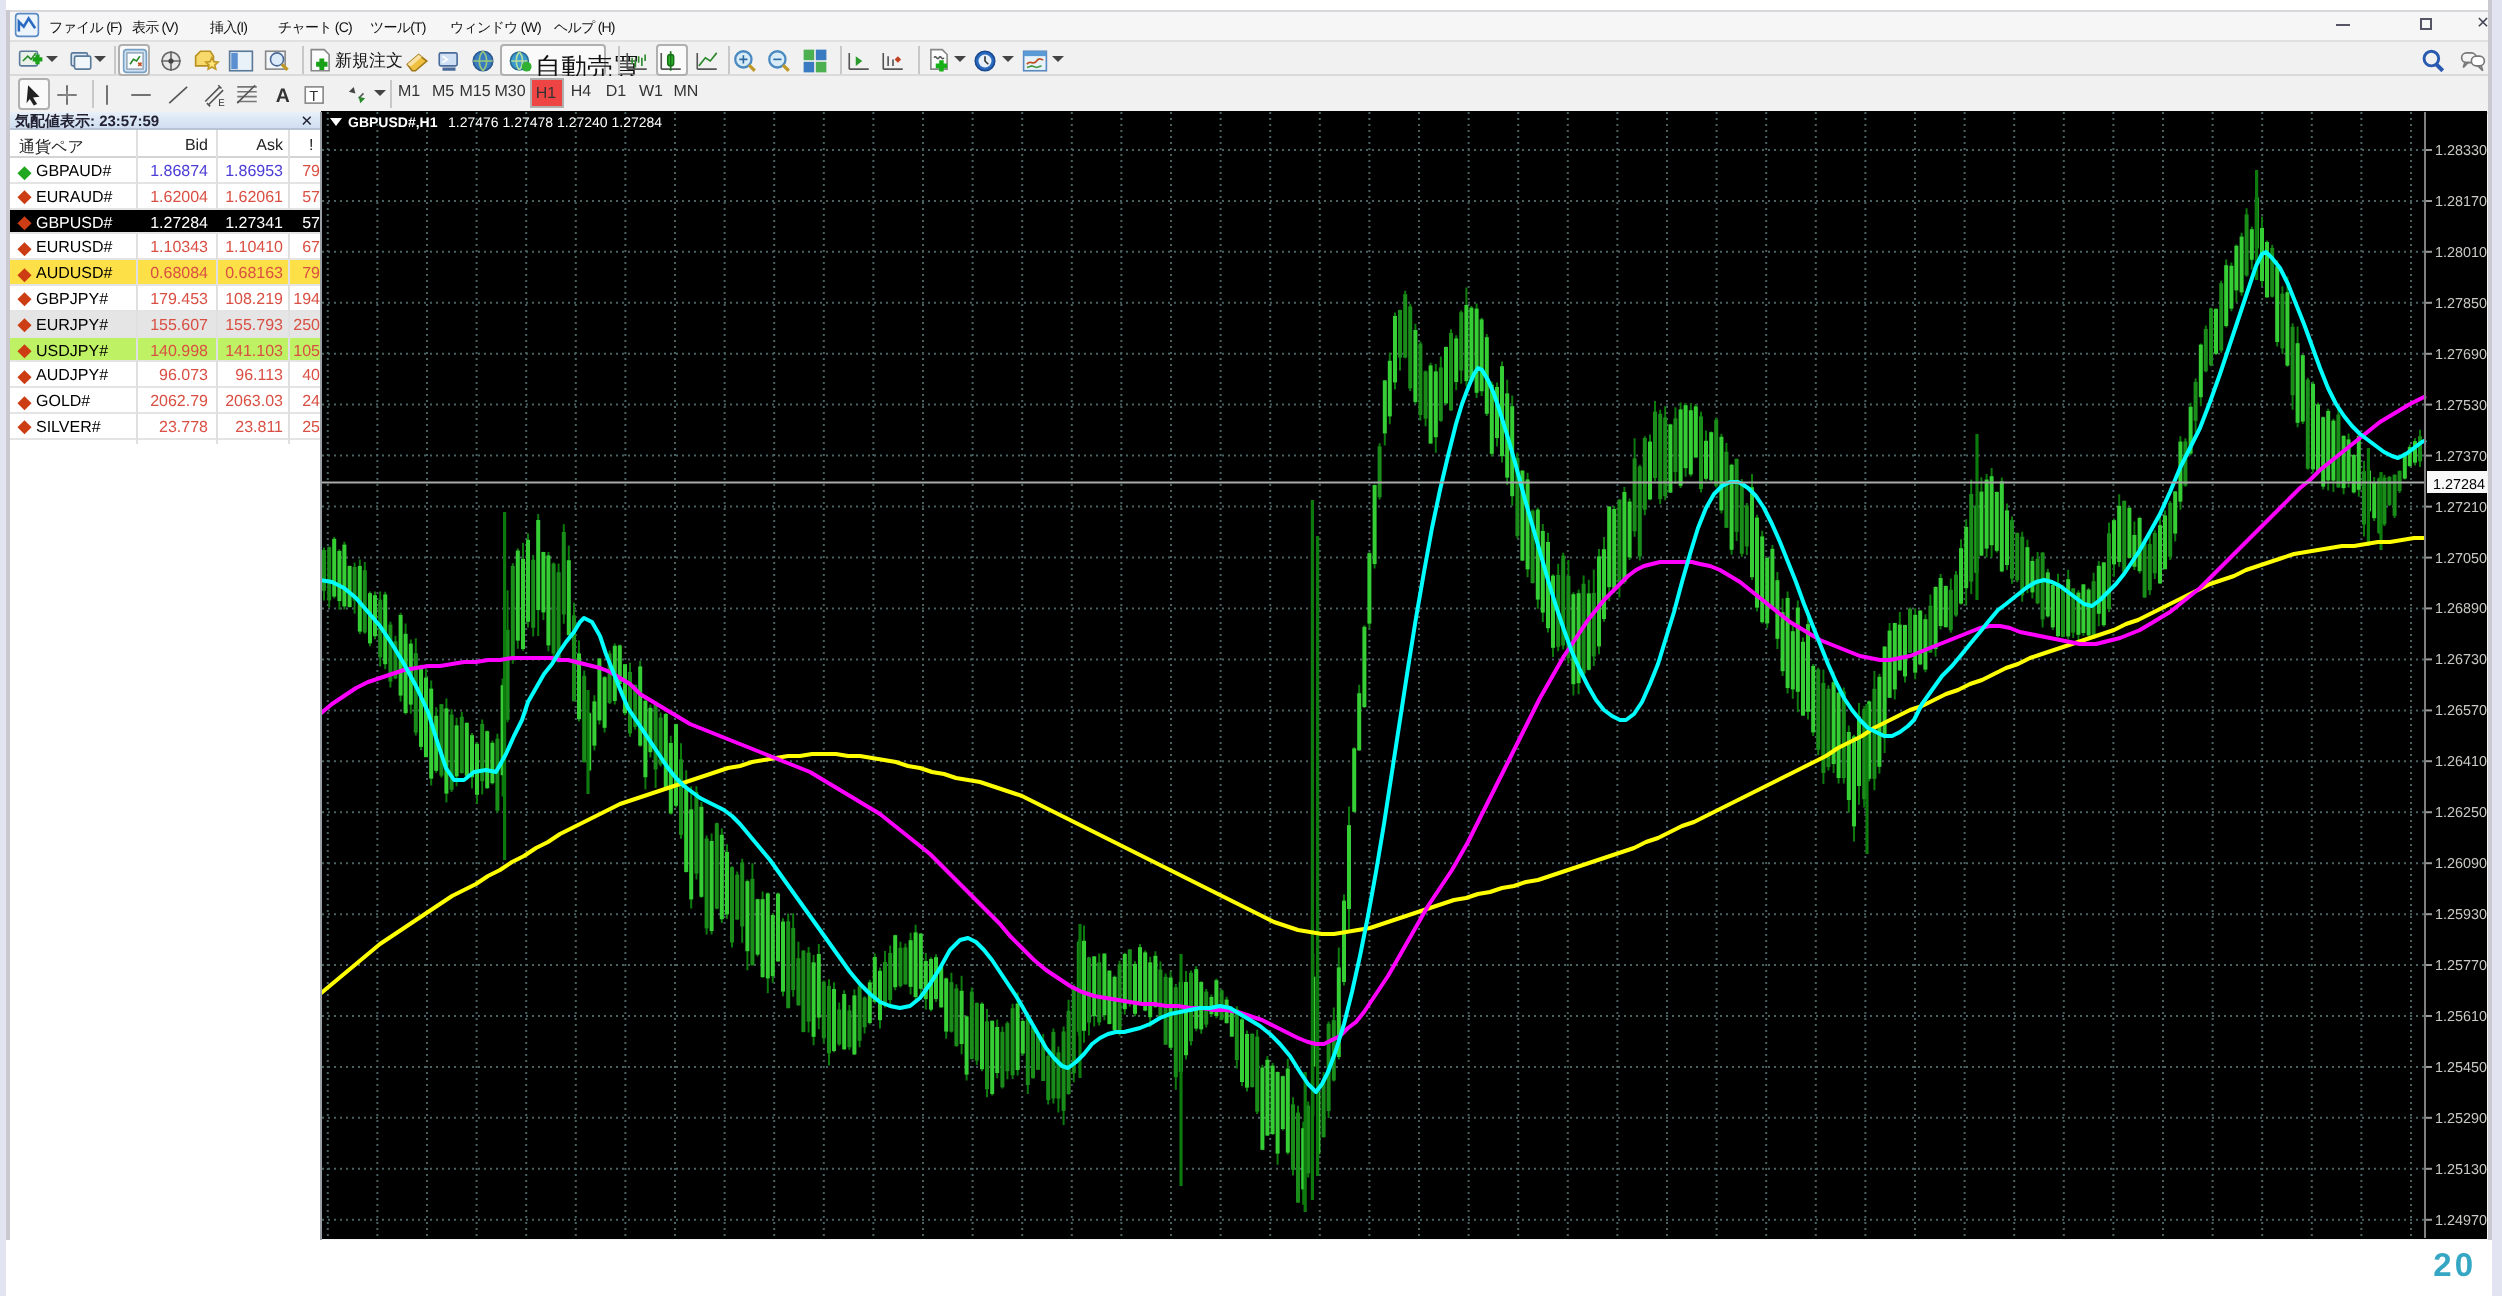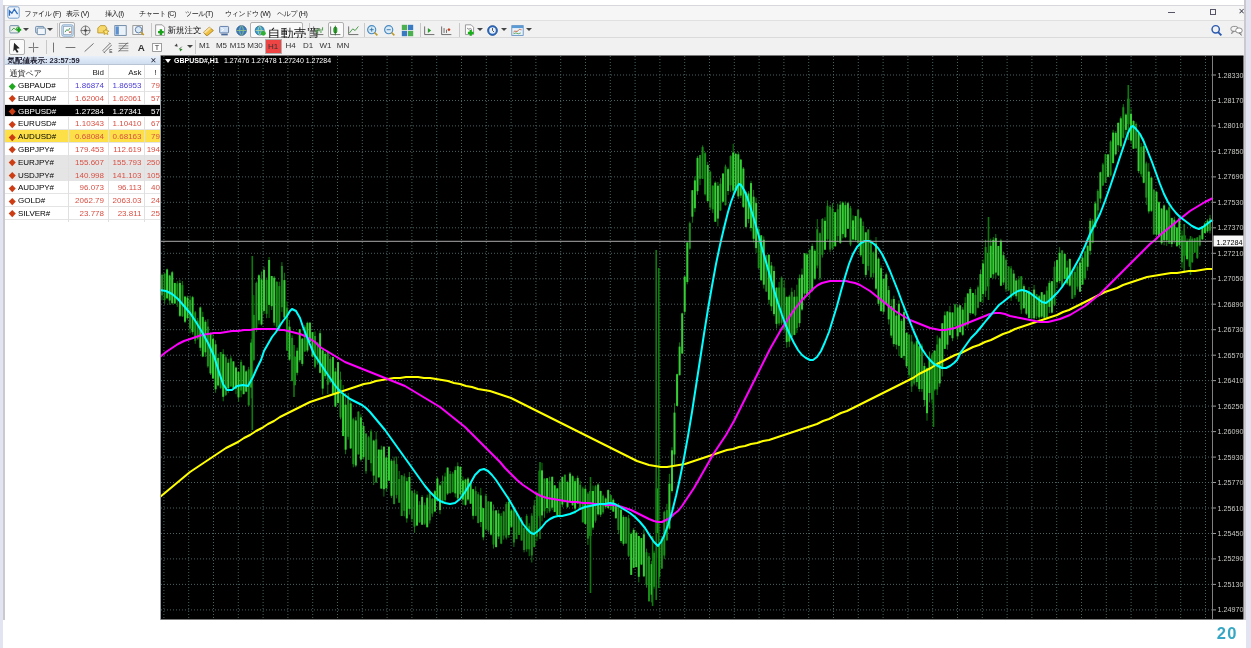--- a/index.html
+++ b/index.html
@@ -828,30 +828,30 @@
     </div>
     <div class="mwr" style="background:#fde047">
       <div class="c0"><span class="ar dn"></span>AUDUSD#</div>
       <div class="c1" style="color:#d94f43">0.68084</div>
       <div class="c2" style="color:#d94f43">0.68163</div>
       <div class="c3" style="color:#d94f43">79</div>
     </div>
     <div class="mwr" style="background:#fff">
       <div class="c0"><span class="ar dn"></span>GBPJPY#</div>
       <div class="c1" style="color:#d94f43">179.453</div>
-      <div class="c2" style="color:#d94f43">112.619</div>
+      <div class="c2" style="color:#d94f43">108.219</div>
       <div class="c3" style="color:#d94f43">194</div>
     </div>
     <div class="mwr" style="background:#e5e5e5">
       <div class="c0"><span class="ar dn"></span>EURJPY#</div>
       <div class="c1" style="color:#d94f43">155.607</div>
       <div class="c2" style="color:#d94f43">155.793</div>
       <div class="c3" style="color:#d94f43">250</div>
     </div>
-    <div class="mwr" style="background:#e5e5e5">
+    <div class="mwr" style="background:#bef264">
       <div class="c0"><span class="ar dn"></span>USDJPY#</div>
       <div class="c1" style="color:#d94f43">140.998</div>
       <div class="c2" style="color:#d94f43">141.103</div>
       <div class="c3" style="color:#d94f43">105</div>
     </div>
     <div class="mwr" style="background:#fff">
       <div class="c0"><span class="ar dn"></span>AUDJPY#</div>
       <div class="c1" style="color:#d94f43">96.073</div>
       <div class="c2" style="color:#d94f43">96.113</div>
       <div class="c3" style="color:#d94f43">40</div>

